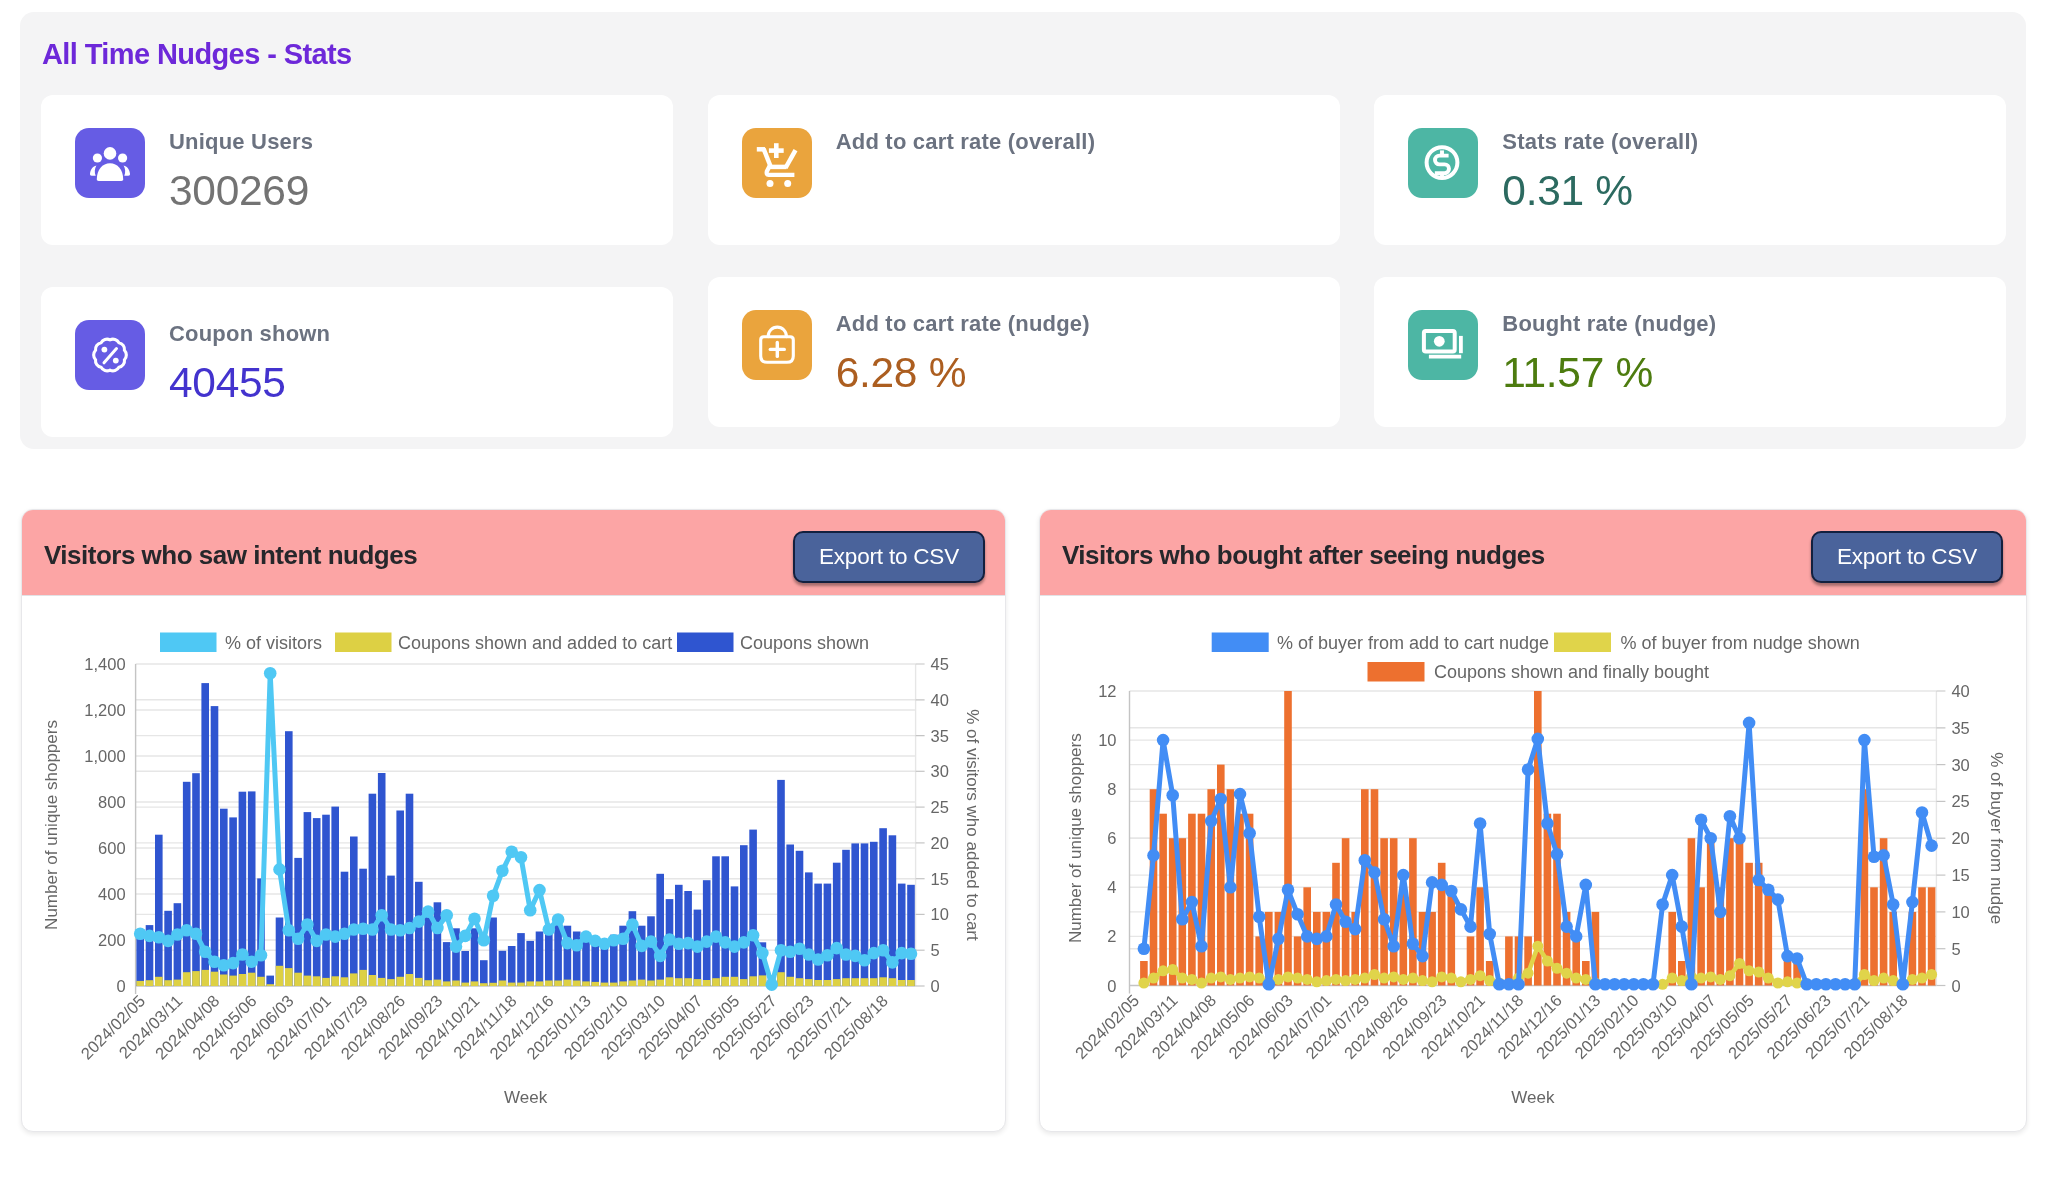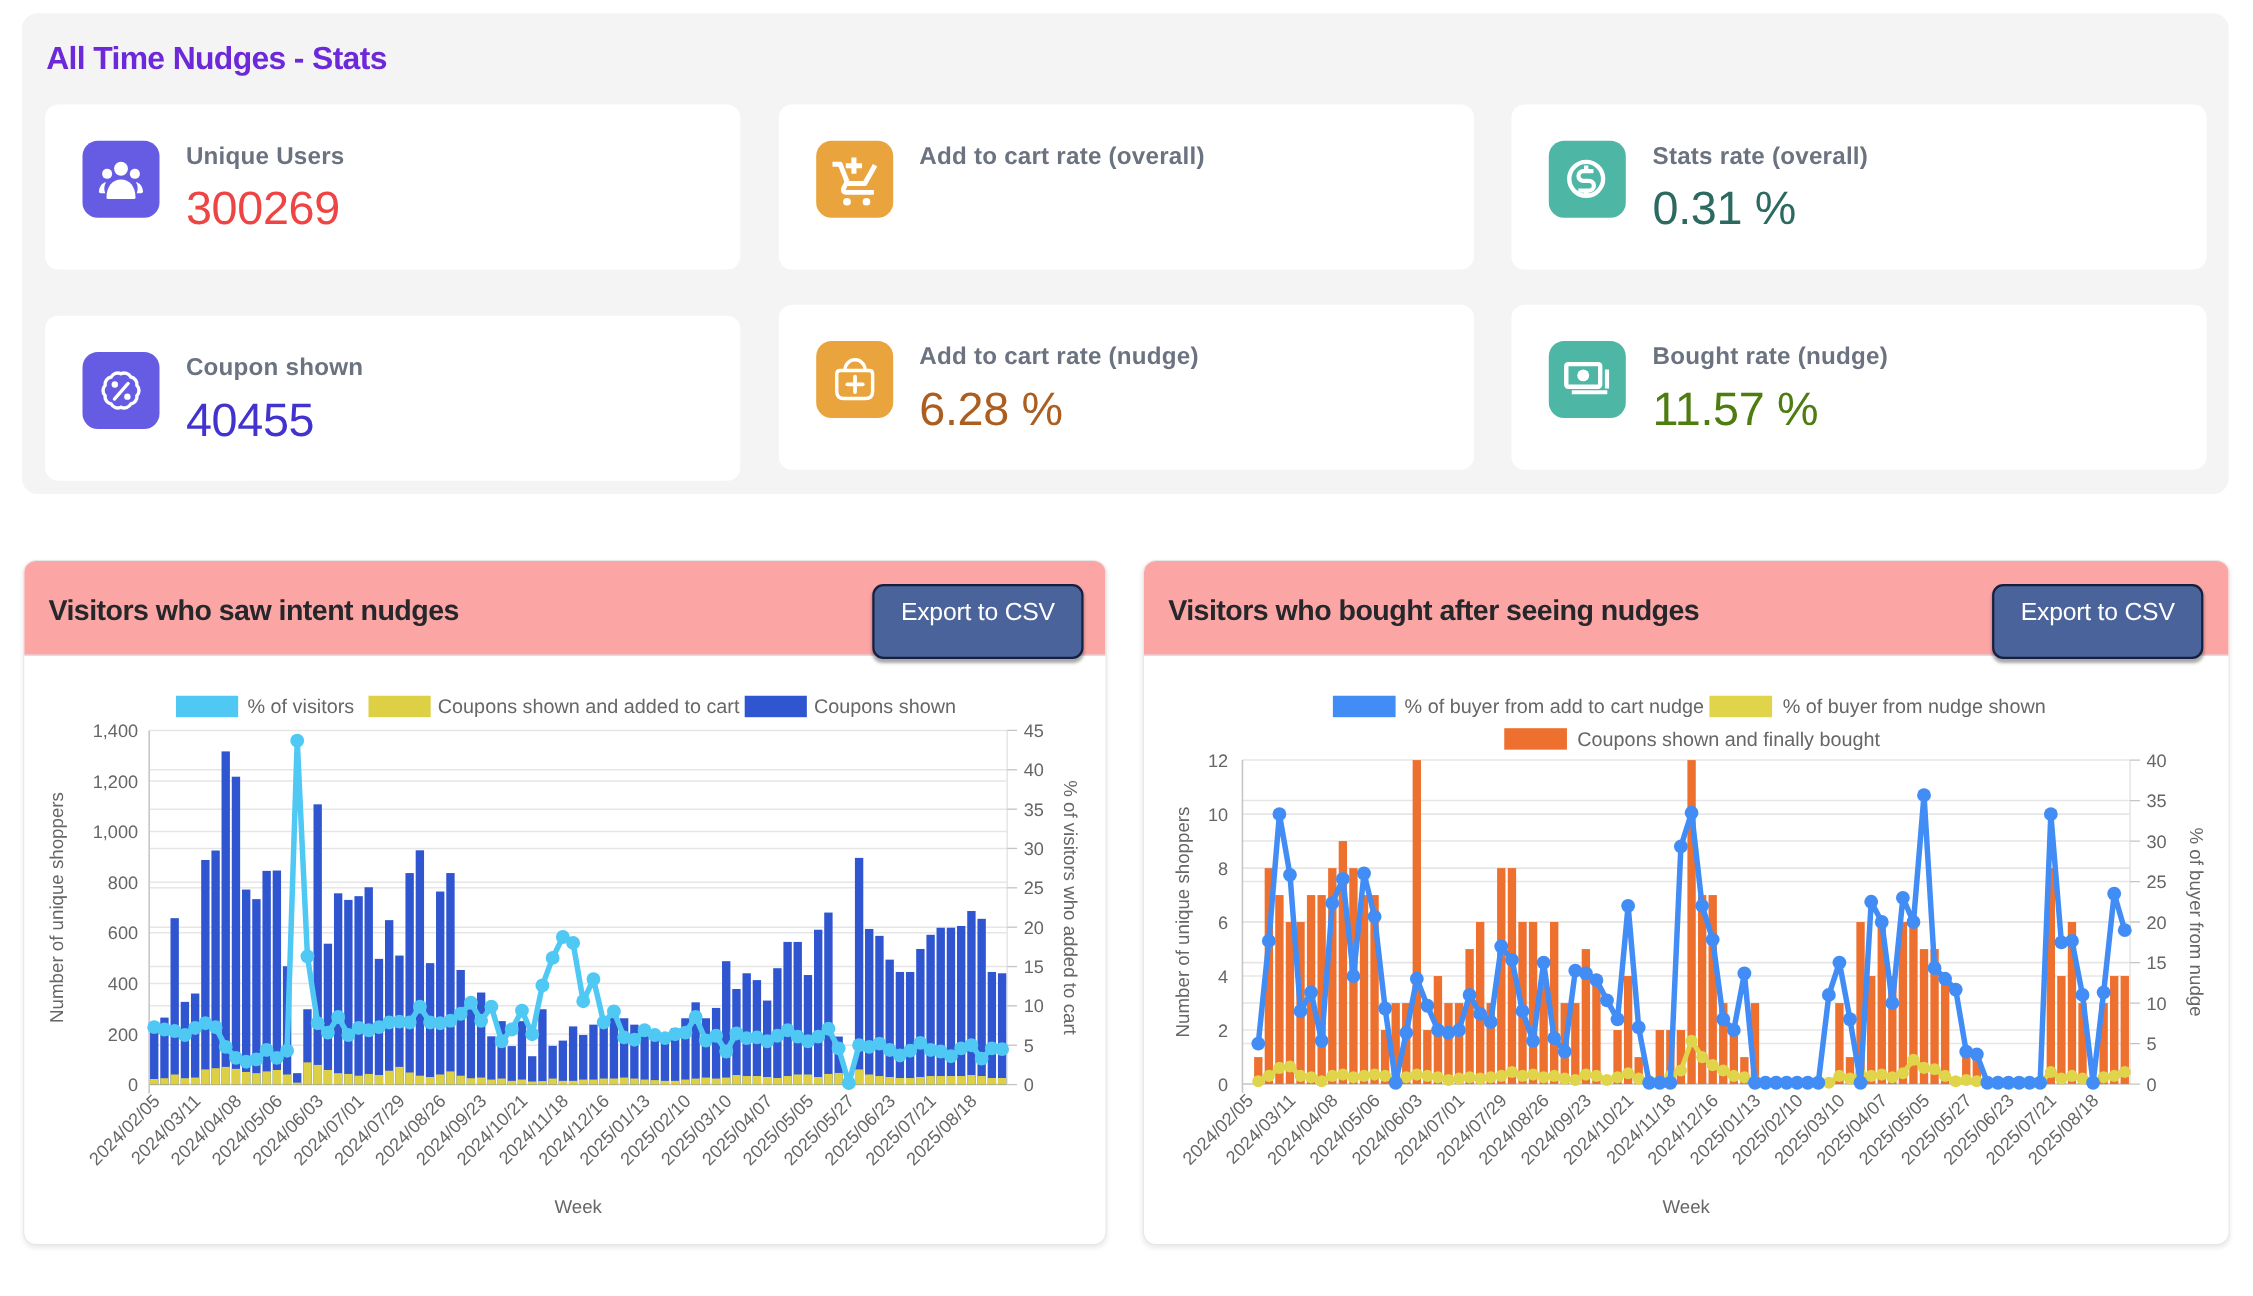--- a/index.html
+++ b/index.html
@@ -6,38 +6,38 @@
 .panel { position:absolute; left:20px; top:12px; width:2006px; height:437px; background:#f4f4f5; border-radius:14px; }
 .ptitle { position:absolute; left:22px; top:26px; font-size:29px; font-weight:700; color:#6d28d9; letter-spacing:-0.6px; }
 .card { position:absolute; width:632px; height:150px; background:#fff; border-radius:12px; }
 .ic { position:absolute; left:34px; top:33px; width:70px; height:70px; border-radius:14px; }
 .ct { position:absolute; left:128px; top:36px; }
 .cl { font-size:22px; font-weight:700; color:#6b7280; line-height:21px; letter-spacing:0.2px; }
 .cv { font-size:42.5px; font-weight:500; margin-top:17px; line-height:1.05; letter-spacing:-0.3px; }
 .chartcard { position:absolute; top:509px; width:985px; height:623px; background:#fff; border:1px solid #e7e7ea; border-radius:12px; box-shadow:0 2px 5px rgba(0,0,0,.09); overflow:hidden; }
 .chead { height:86px; background:#fca5a5; border-bottom:1px solid #e2e2e5; position:relative; }
 .ctitle { position:absolute; left:22px; top:30px; font-size:26px; font-weight:700; color:#26272b; letter-spacing:-0.5px; }
-.btn { position:absolute; top:21px; width:192px; height:68px; background:#4a639b; border:2.5px solid #13203f; border-radius:10px; color:#fff; font-size:22.5px; letter-spacing:-0.2px; font-family:"Liberation Sans", sans-serif; text-align:center; line-height:47px; box-shadow:0 3px 3px rgba(0,0,0,.35); }
+.btn { position:absolute; top:21px; width:192px; height:52px; background:#4a639b; border:2.5px solid #13203f; border-radius:10px; color:#fff; font-size:22.5px; letter-spacing:-0.2px; font-family:"Liberation Sans", sans-serif; text-align:center; line-height:47px; box-shadow:0 3px 3px rgba(0,0,0,.35); }
 </style></head>
 <body>
 <div class="panel">
 <div class="ptitle">All Time Nudges - Stats</div>
 </div>
 <div class="card" style="left:41px;top:95px">
 <div class="ic" style="background:#665ce4"><svg width="70" height="70" viewBox="0 0 70 70">
 <circle cx="35" cy="25.4" r="6.3" fill="#fff"></circle>
 <circle cx="22.4" cy="30" r="4.6" fill="#fff"></circle>
 <circle cx="47.6" cy="30" r="4.6" fill="#fff"></circle>
 <path d="M21.8 51.6 C21.8 41.5 27.4 35.2 35 35.2 C42.6 35.2 48.2 41.5 48.2 51.6 C48.2 52.7 47.3 52.9 46.4 52.9 L23.6 52.9 C22.7 52.9 21.8 52.7 21.8 51.6 Z" fill="#fff"></path>
 <path d="M20.7 47.7 L16.8 47.7 C15.4 47.7 14.9 46.9 15 45.7 C15.4 41.3 17.9 38.3 21.4 37.4 C19.6 40.4 19.3 44.3 20.7 47.7 Z" fill="#fff"></path>
 <path d="M49.3 47.7 L53.2 47.7 C54.6 47.7 55.1 46.9 55 45.7 C54.6 41.3 52.1 38.3 48.6 37.4 C50.4 40.4 50.7 44.3 49.3 47.7 Z" fill="#fff"></path>
 </svg></div>
 <div class="ct">
       <div class="cl">Unique Users</div>
-      <div class="cv" style="color:#ef4444">300269</div>
+      <div class="cv" style="color:#737373">300269</div>
     </div>
 </div>
 <div class="card" style="left:707.7px;top:95px">
 <div class="ic" style="background:#eaa43d"><svg width="70" height="70" viewBox="0 0 70 70">
 <g fill="none" stroke="#fff" stroke-width="4.5" stroke-linecap="butt">
 <path d="M14.8 21.3 H23"></path>
 <path d="M21.5 20.5 L28.9 39.3"></path>
 <path d="M27.2 38.9 H44.5"></path>
 <path d="M43.5 40 L53.5 22.2"></path>
 </g>

